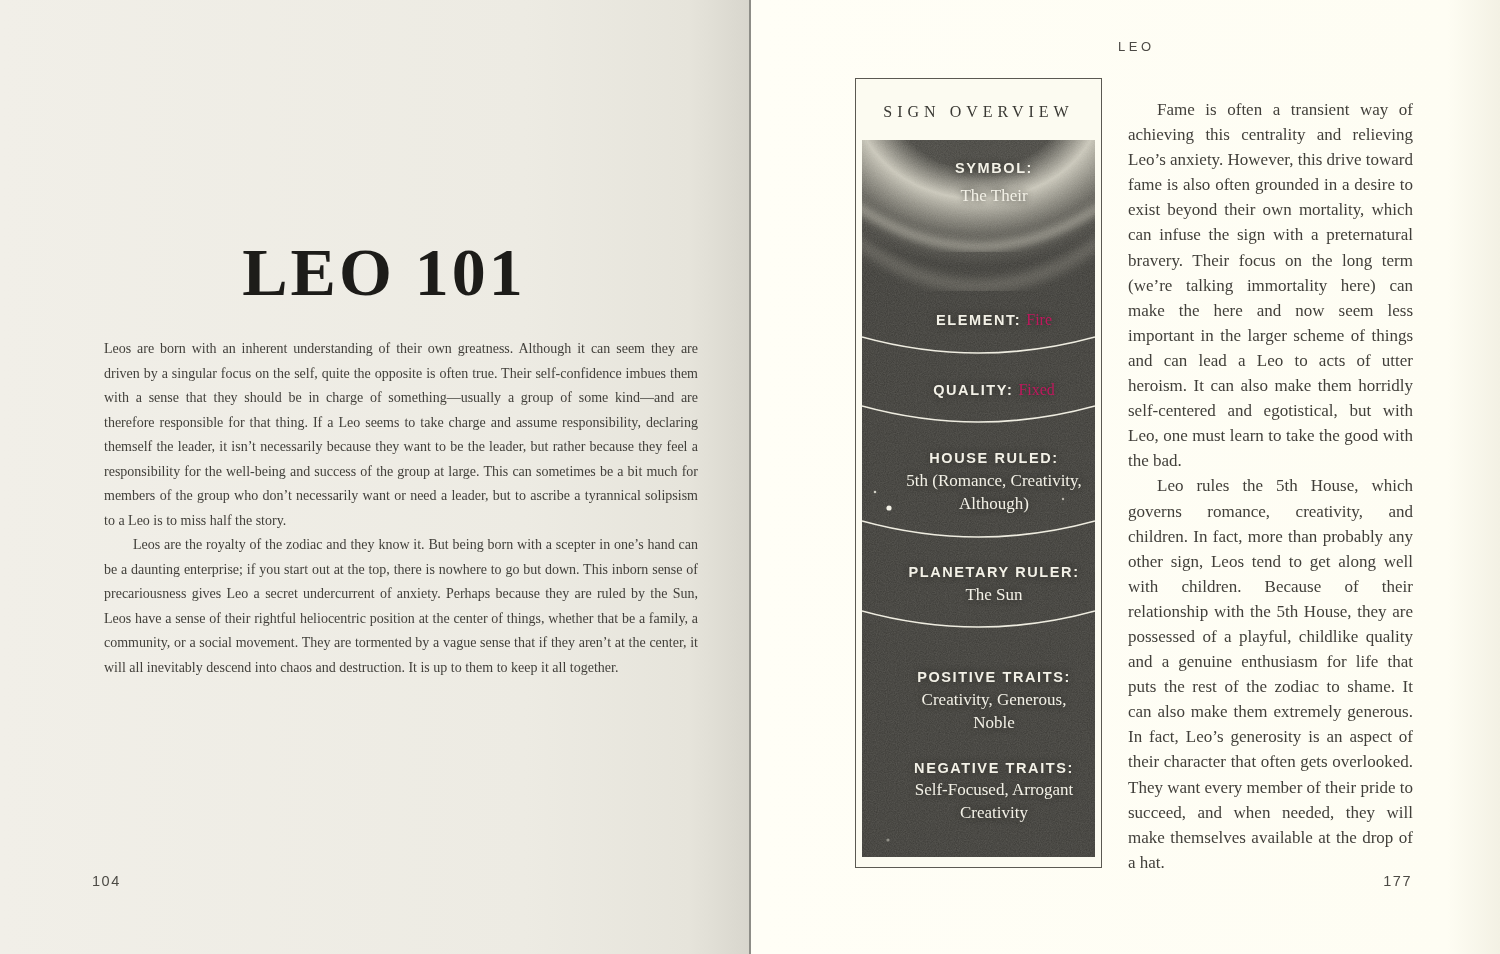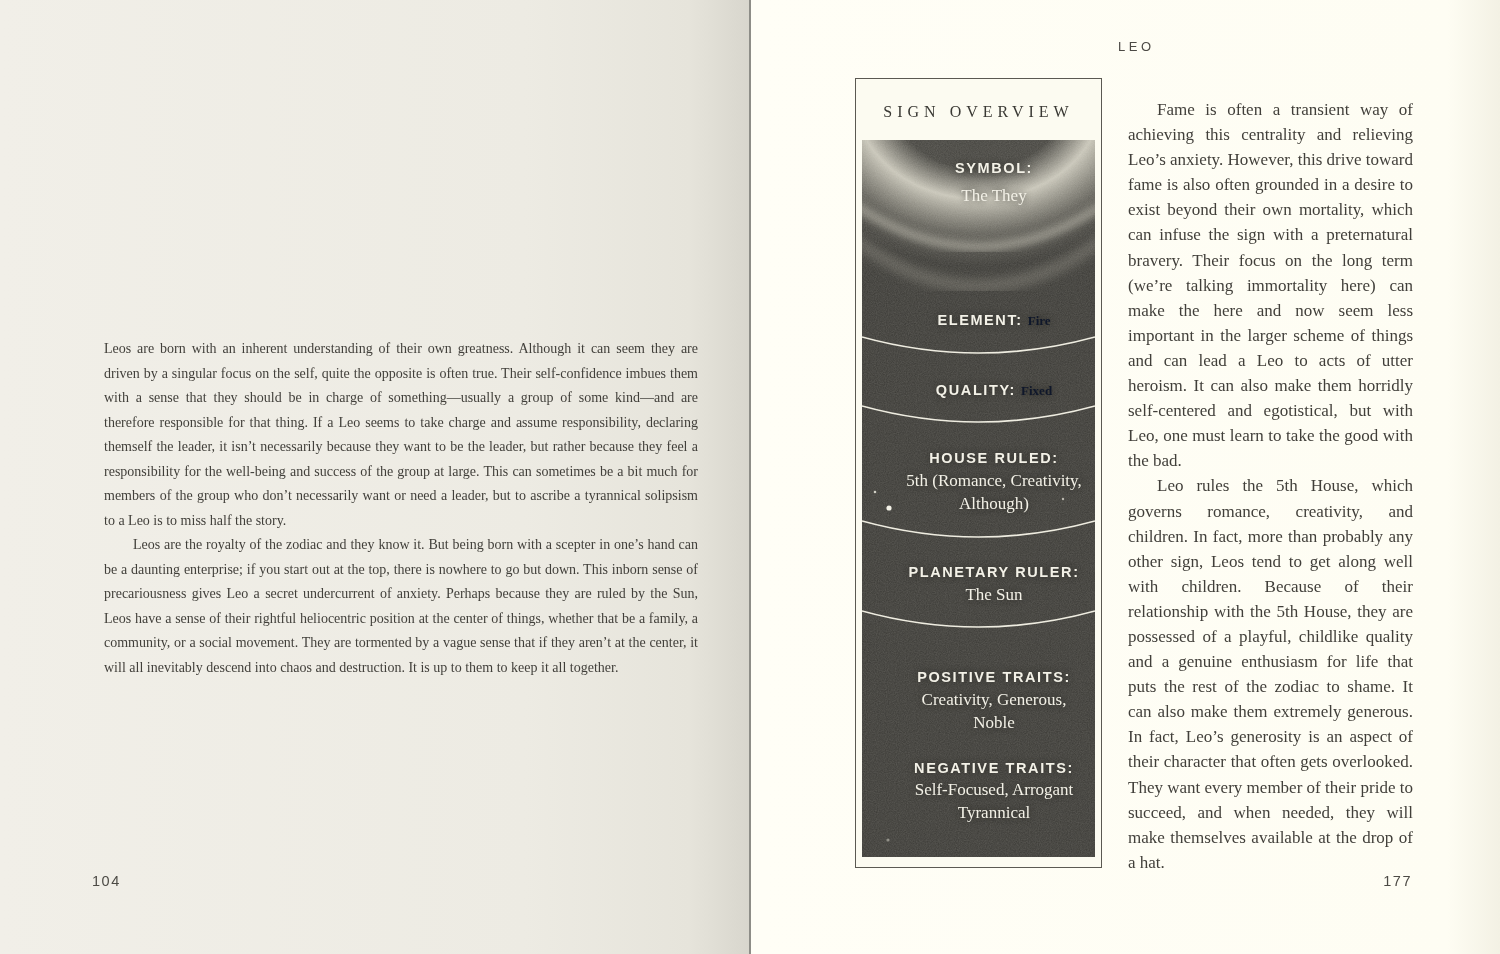--- a/index.html
+++ b/index.html
@@ -36,28 +36,29 @@
   .sep{stroke:#efede1;stroke-width:1.6;fill:none;}
   .pl{position:absolute;left:0;width:100%;text-align:center;
     font-family:"Liberation Sans",sans-serif;font-weight:bold;font-size:14.5px;
     letter-spacing:1.6px;color:#f3f1e7;line-height:22px;
     text-shadow:0 0 6px rgba(42,41,37,0.85);}
   .pv{position:absolute;left:0;width:100%;text-align:center;
     font-family:"Liberation Serif",serif;font-size:17px;color:#f3f1e7;line-height:22px;
     text-shadow:0 0 6px rgba(42,41,37,0.85);}
   .pl-inline{font-family:"Liberation Sans",sans-serif;font-weight:bold;font-size:14.5px;
     letter-spacing:1.6px;color:#f3f1e7;}
-  .pv-inline{font-family:"Liberation Serif",serif;font-size:13px;color:#0f172a;margin-left:5px;font-weight:bold;}
+  .pv-inline{font-family:"Liberation Serif",serif;font-size:16px;color:#be185d;margin-left:5px;}
 </style>
 </head>
 <body>
 
 <div class="spread">
 
   <div class="page-left">
+    <h1 class="page-title">LEO 101</h1>
     <div class="body-col left-col">
       <p>Leos are born with an inherent understanding of their own greatness. Although it can seem they are driven by a singular focus on the self, quite the opposite is often true. Their self-confidence imbues them with a sense that they should be in charge of something—usually a group of some kind—and are therefore responsible for that thing. If a Leo seems to take charge and assume responsibility, declaring themself the leader, it isn’t necessarily because they want to be the leader, but rather because they feel a responsibility for the well-being and success of the group at large. This can sometimes be a bit much for members of the group who don’t necessarily want or need a leader, but to ascribe a tyrannical solipsism to a Leo is to miss half the story.</p>
       <p class="indent">Leos are the royalty of the zodiac and they know it. But being born with a scepter in one’s hand can be a daunting enterprise; if you start out at the top, there is nowhere to go but down. This inborn sense of precariousness gives Leo a secret undercurrent of anxiety. Perhaps because they are ruled by the Sun, Leos have a sense of their rightful heliocentric position at the center of things, whether that be a family, a community, or a social movement. They are tormented by a vague sense that if they aren’t at the center, it will all inevitably descend into chaos and destruction. It is up to them to keep it all together.</p>
     </div>
     <div class="pagenum pn-left">104</div>
   </div>
 
   <div class="gutter"></div>
 
   <div class="page-right">
@@ -96,40 +97,40 @@
           <path class="sep" d="M0,266 Q116.5,298 233,266"></path>
           <path class="sep" d="M0,381 Q116.5,413 233,381"></path>
           <path class="sep" d="M0,471 Q116.5,503 233,471"></path>
           <circle cx="13" cy="352" r="1.3" fill="#e9e7dc" opacity="0.85"></circle>
           <circle cx="27" cy="368" r="2.6" fill="#f4f2e8"></circle>
           <circle cx="201" cy="359" r="1.2" fill="#e9e7dc" opacity="0.7"></circle>
           <circle cx="26" cy="700" r="1.6" fill="#d9d7cc" opacity="0.5"></circle>
         </svg>
 
         <div class="pl" style="top:17px">SYMBOL:</div>
-        <div class="pv" style="top:45px">The They</div>
+        <div class="pv" style="top:45px">The Their</div>
 
         <div class="pv" style="top:169px"><span class="pl-inline">ELEMENT:</span><span class="pv-inline">Fire</span></div>
 
         <div class="pv" style="top:239px"><span class="pl-inline">QUALITY:</span><span class="pv-inline">Fixed</span></div>
 
         <div class="pl" style="top:307px">HOUSE RULED:</div>
         <div class="pv" style="top:330px">5th (Romance, Creativity,</div>
         <div class="pv" style="top:353px">Although)</div>
 
         <div class="pl" style="top:421px">PLANETARY RULER:</div>
         <div class="pv" style="top:444px">The Sun</div>
 
         <div class="pl" style="top:526px">POSITIVE TRAITS:</div>
         <div class="pv" style="top:549px">Creativity, Generous,</div>
         <div class="pv" style="top:572px">Noble</div>
 
         <div class="pl" style="top:617px">NEGATIVE TRAITS:</div>
         <div class="pv" style="top:639px">Self-Focused, Arrogant</div>
-        <div class="pv" style="top:662px">Tyrannical</div>
+        <div class="pv" style="top:662px">Creativity</div>
       </div>
     </div>
 
     <div class="body-col right-col">
       <p class="indent">Fame is often a transient way of achieving this centrality and relieving Leo’s anxiety. However, this drive toward fame is also often grounded in a desire to exist beyond their own mortality, which can infuse the sign with a preternatural bravery. Their focus on the long term (we’re talking immortality here) can make the here and now seem less important in the larger scheme of things and can lead a Leo to acts of utter heroism. It can also make them horridly self-centered and egotistical, but with Leo, one must learn to take the good with the bad.</p>
       <p class="indent">Leo rules the 5th House, which governs romance, creativity, and children. In fact, more than probably any other sign, Leos tend to get along well with children. Because of their relationship with the 5th House, they are possessed of a playful, childlike quality and a genuine enthusiasm for life that puts the rest of the zodiac to shame. It can also make them extremely generous. In fact, Leo’s generosity is an aspect of their character that often gets overlooked. They want every member of their pride to succeed, and when needed, they will make themselves available at the drop of a hat.</p>
     </div>
     <div class="pagenum pn-right">177</div>
   </div>
 

